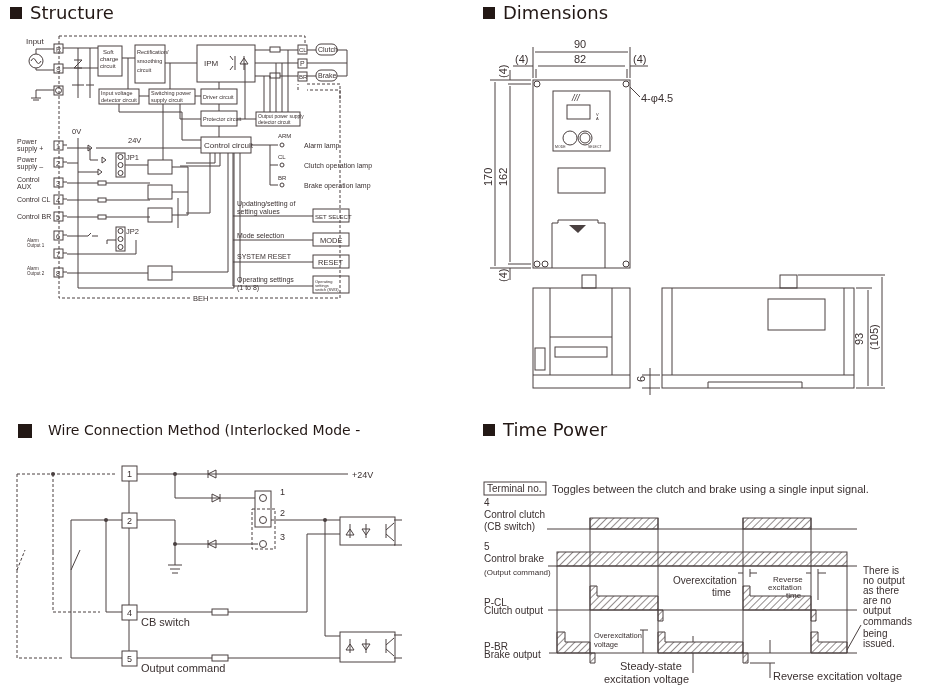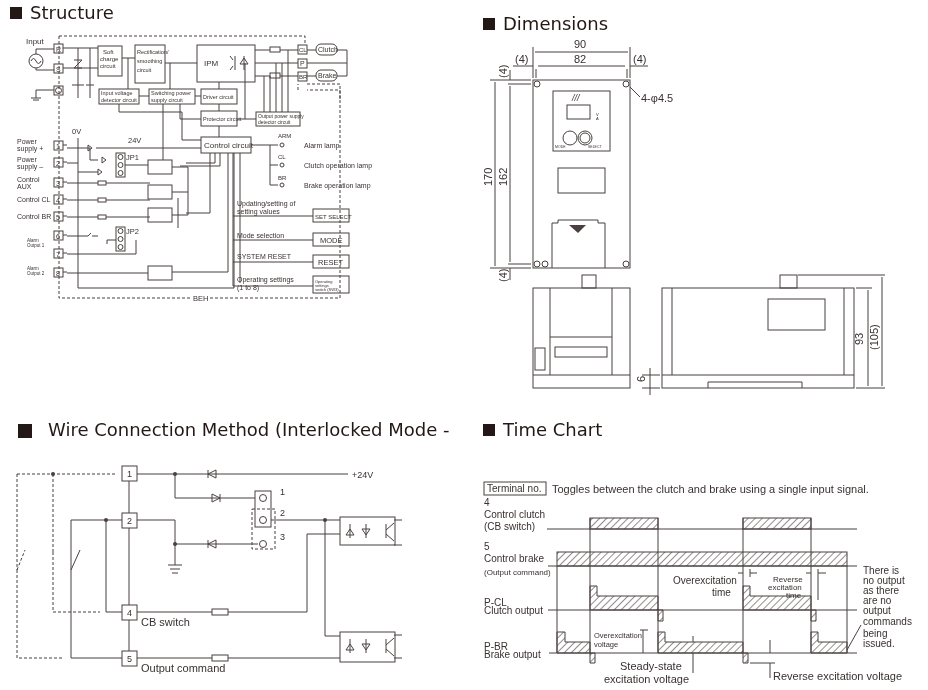--- a/index.html
+++ b/index.html
@@ -15,33 +15,33 @@
   .box { stroke:#4a4040; stroke-width:1; fill:#fff; }
   .hatch { fill:url(#hatch); stroke:#4a4040; stroke-width:1; }
 </style>
 </head>
 <body>
 
 <div class="section-title" style="left:10px;top:3px;">
   <span class="sq"></span>
   <span>Structure</span>
 </div>
-<div class="section-title" style="left:483px;top:14px;">
+<div class="section-title" style="left:483px;top:3px;">
   <span class="sq"></span>
   <span>Dimensions</span>
 </div>
-<div class="section-title" style="left:18px;top:420px;font-size:18px;">
+<div class="section-title" style="left:18px;top:420px;font-size:14px;">
   <span class="sq" style="width:14px;height:14px;"></span>
   <span style="padding-left:8px;">
     <span>Wire Connection Method (Interlocked Mode -</span><br>
   </span>
 </div>
 <div class="section-title" style="left:483px;top:420px;">
   <span class="sq"></span>
-  <span>Time Chart</span>
+  <span>Time Power</span>
 </div>
 
 <svg width="928" height="690">
   <defs>
     <pattern id="hatch" width="5" height="5" patternUnits="userSpaceOnUse" patternTransform="rotate(45)">
       <line x1="0" y1="0" x2="0" y2="5" stroke="#4a4040" stroke-width="1.2"></line>
     </pattern>
   </defs>
 
   <g font-size="7">

